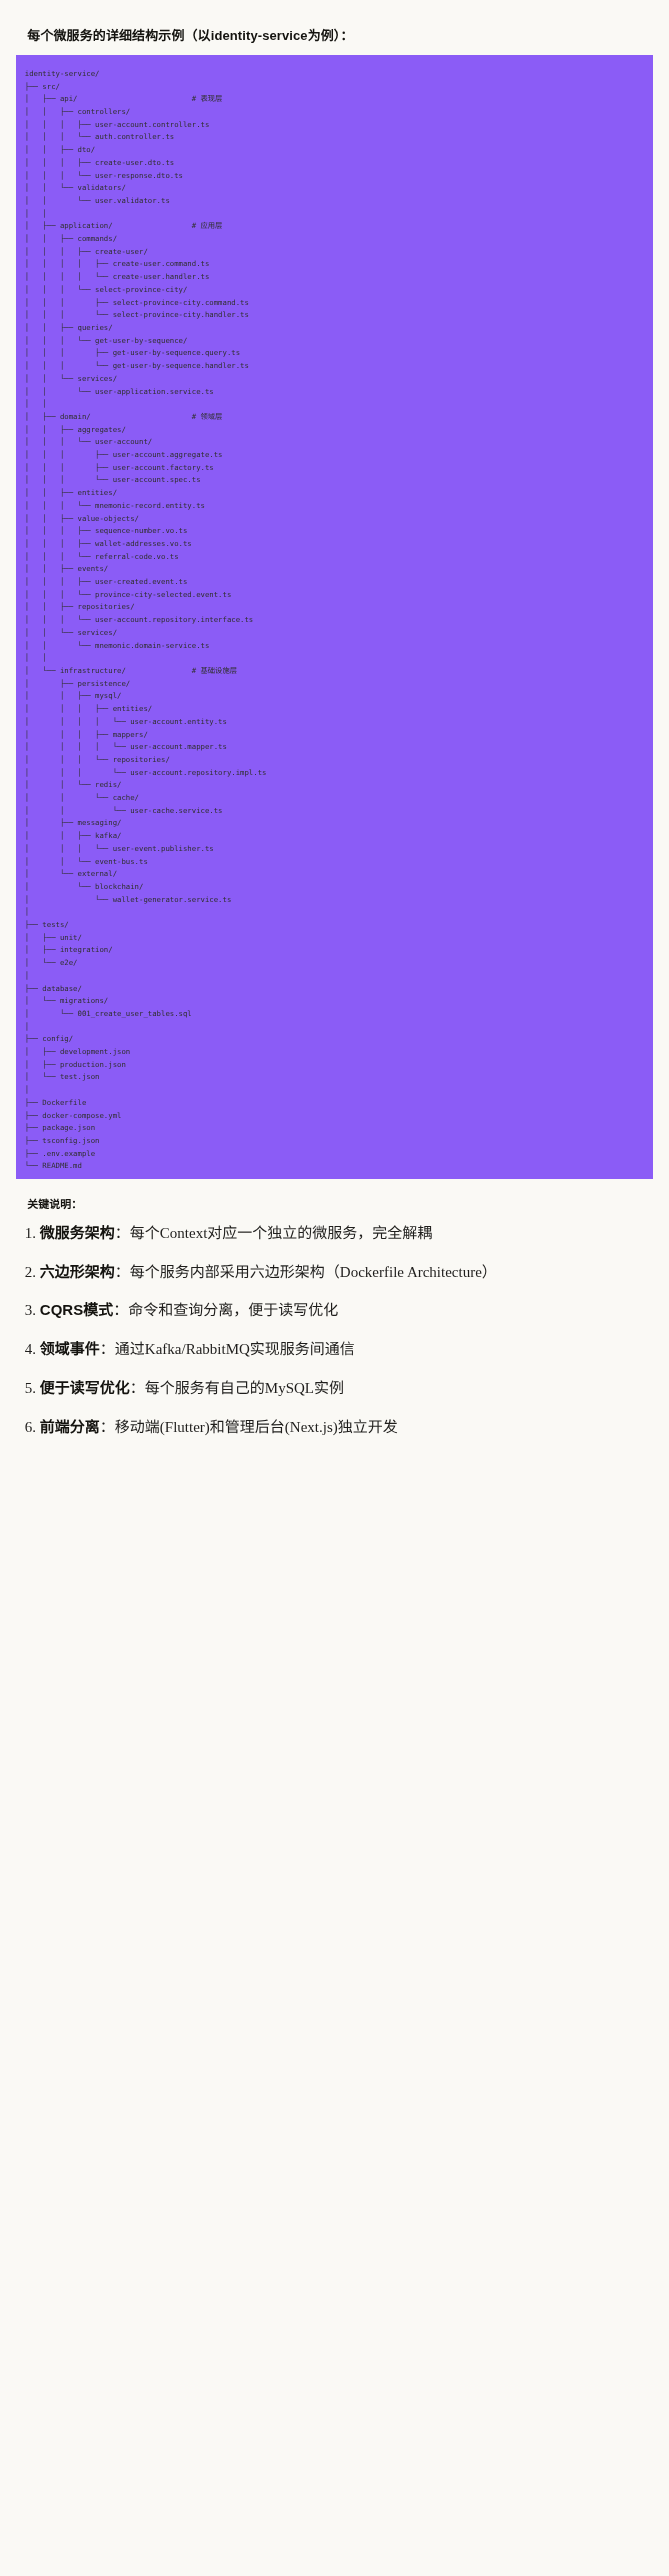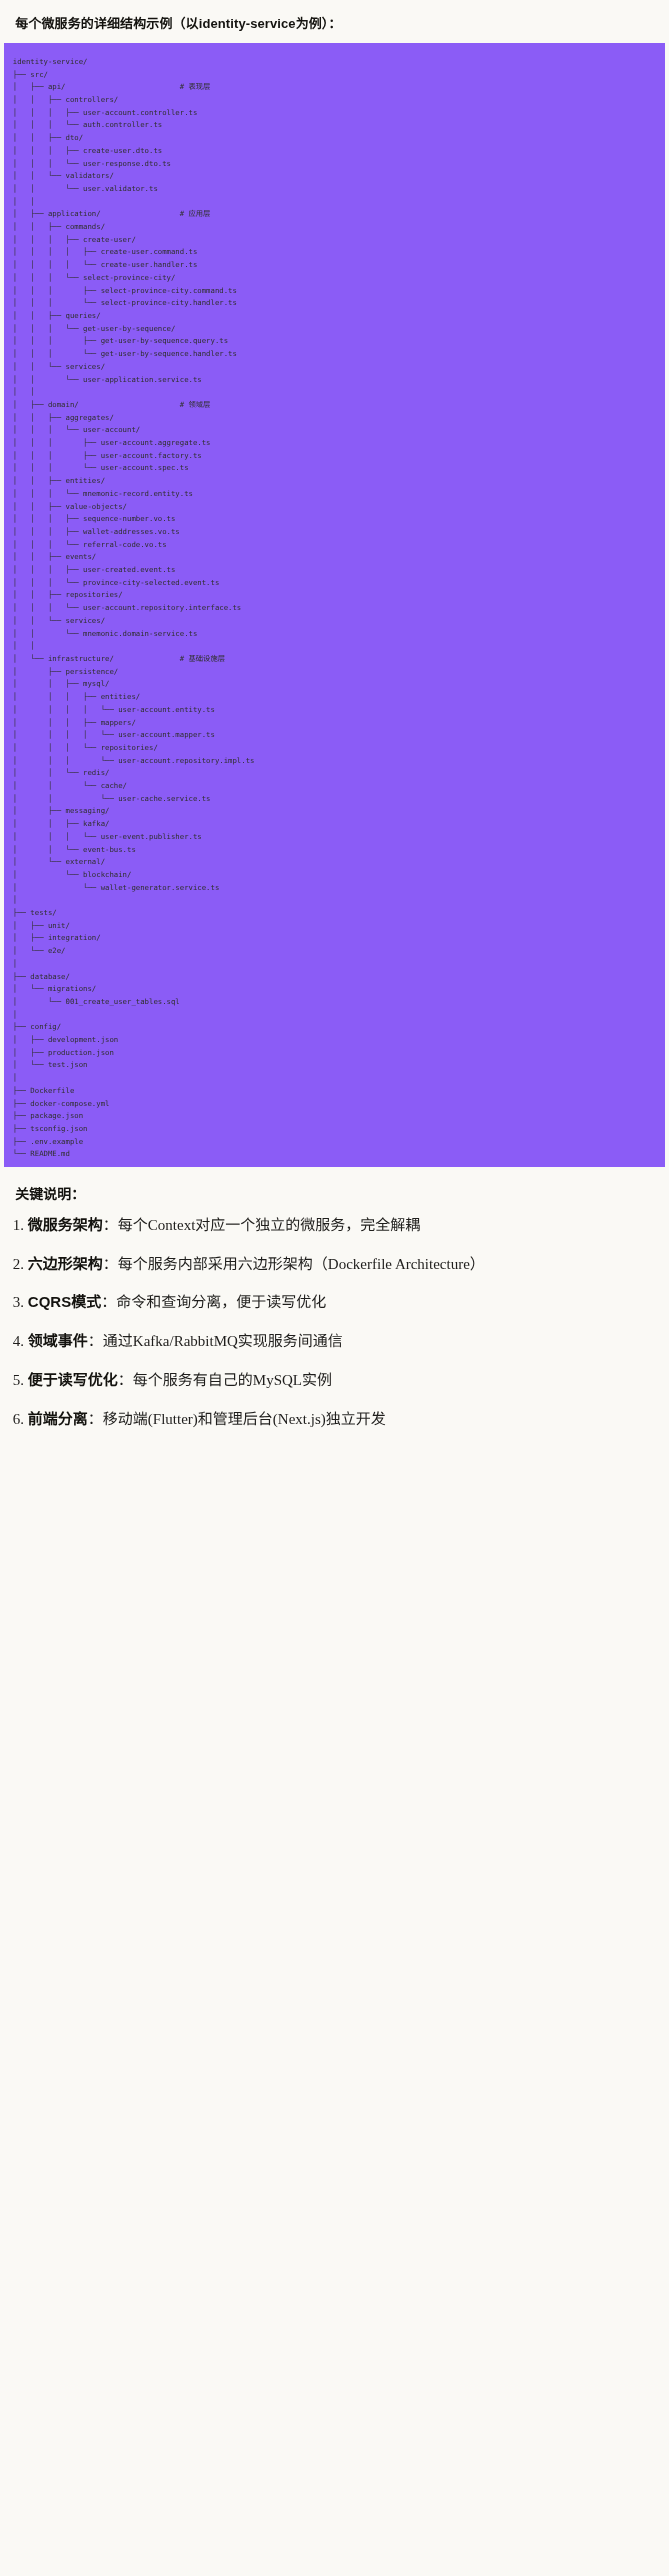--- a/index.html
+++ b/index.html
@@ -10,21 +10,21 @@
   }
   body {
     width: 669px;
     font-family: "Liberation Serif", "DejaVu Serif", serif;
     color: #1f1e1c;
     -webkit-font-smoothing: antialiased;
   }
   .page {
     width: 669px;
     box-sizing: border-box;
-    padding: 4px;
+    padding: 16px;
     background: #faf9f5;
   }
 
   
   .doc-heading {
     font-family: "Liberation Sans", "DejaVu Sans", sans-serif;
     font-weight: bold;
     font-size: 13px;
     line-height: 1.35;
     color: #14130f;
@@ -58,21 +58,21 @@
     letter-spacing: 0;
   }
 
   
   .notes {
     padding: 6.3px 11.3px 3.8px 11.3px;
   }
   .notes-title {
     font-family: "Liberation Sans", "DejaVu Sans", sans-serif;
     font-weight: bold;
-    font-size: 14px;
+    font-size: 11px;
     color: #14130f;
     margin: 8.8px 0 11.3px 0;
   }
   ol.notes-list {
     margin: 0 0 2.5px 0;
     padding-left: 12.5px;
     list-style-position: outside;
   }
   ol.notes-list li {
     font-size: 15px;

